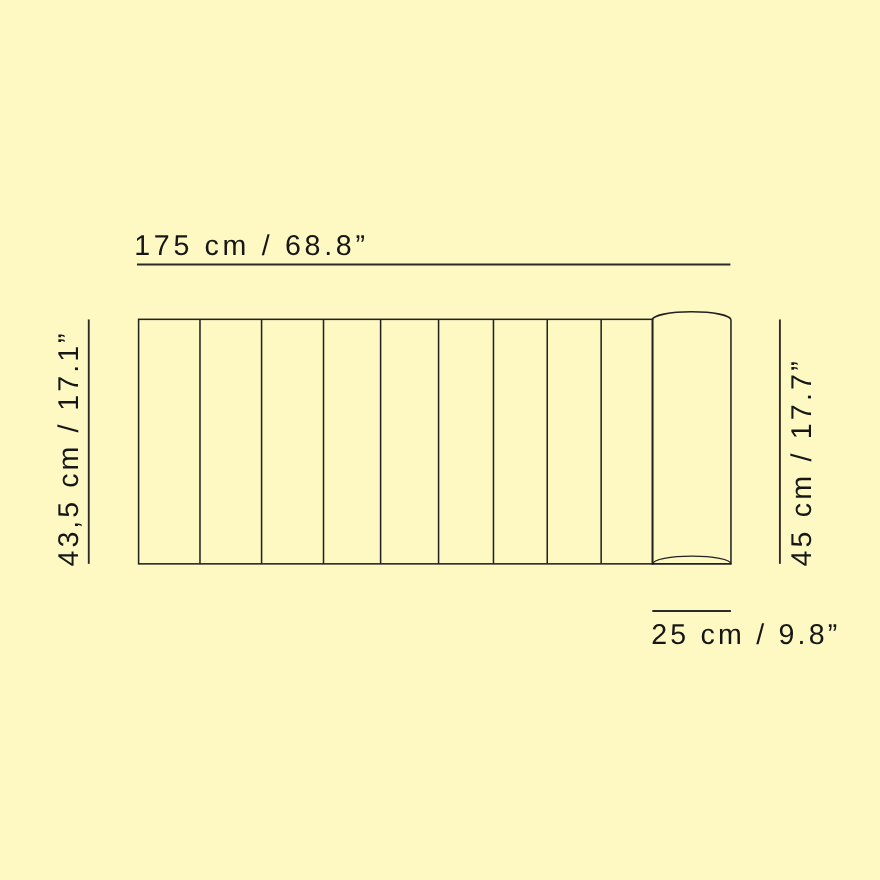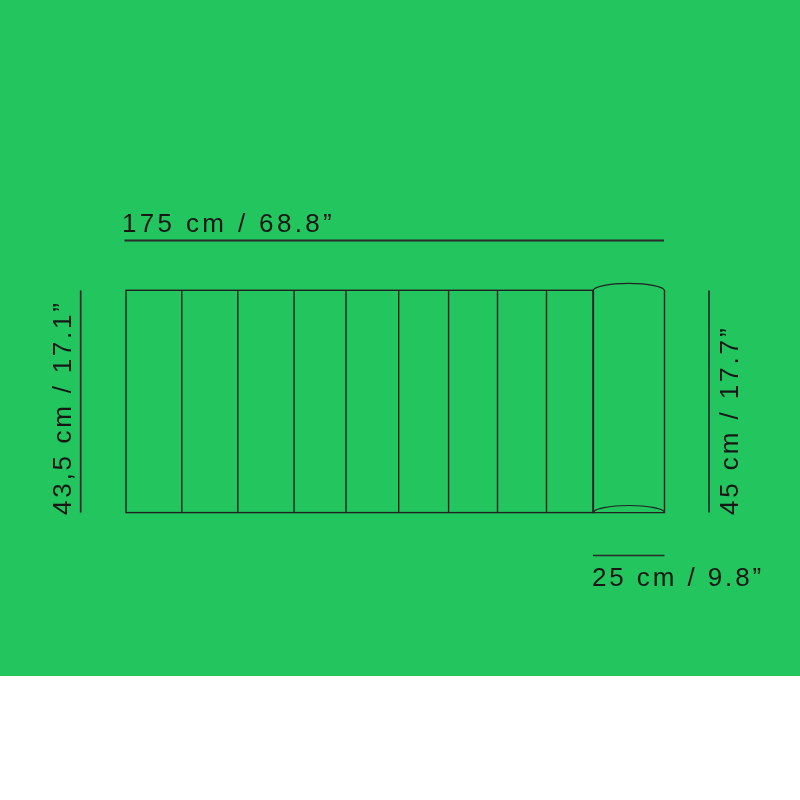--- a/index.html
+++ b/index.html
@@ -1,16 +1,16 @@
 <!DOCTYPE html>
 <html><head>
 <meta charset="utf-8">
 <style>
   html,body{margin:0;padding:0;background:#ffffff;}
-  .stage{position:relative;width:800px;height:676px;background:#22c55e;overflow:hidden;}
+  .stage{position:relative;width:800px;height:800px;background:#fef9c3;overflow:hidden;}
   svg{display:block;}
   text{font-family:"Liberation Sans", sans-serif;fill:#161616;}
 </style>
 </head>
 <body>
 <div class="stage">
 <svg width="800" height="800" viewBox="0 0 800 800">
 
   <text x="122" y="231.5" font-size="26" letter-spacing="3.35">175 cm / 68.8”</text>
 

